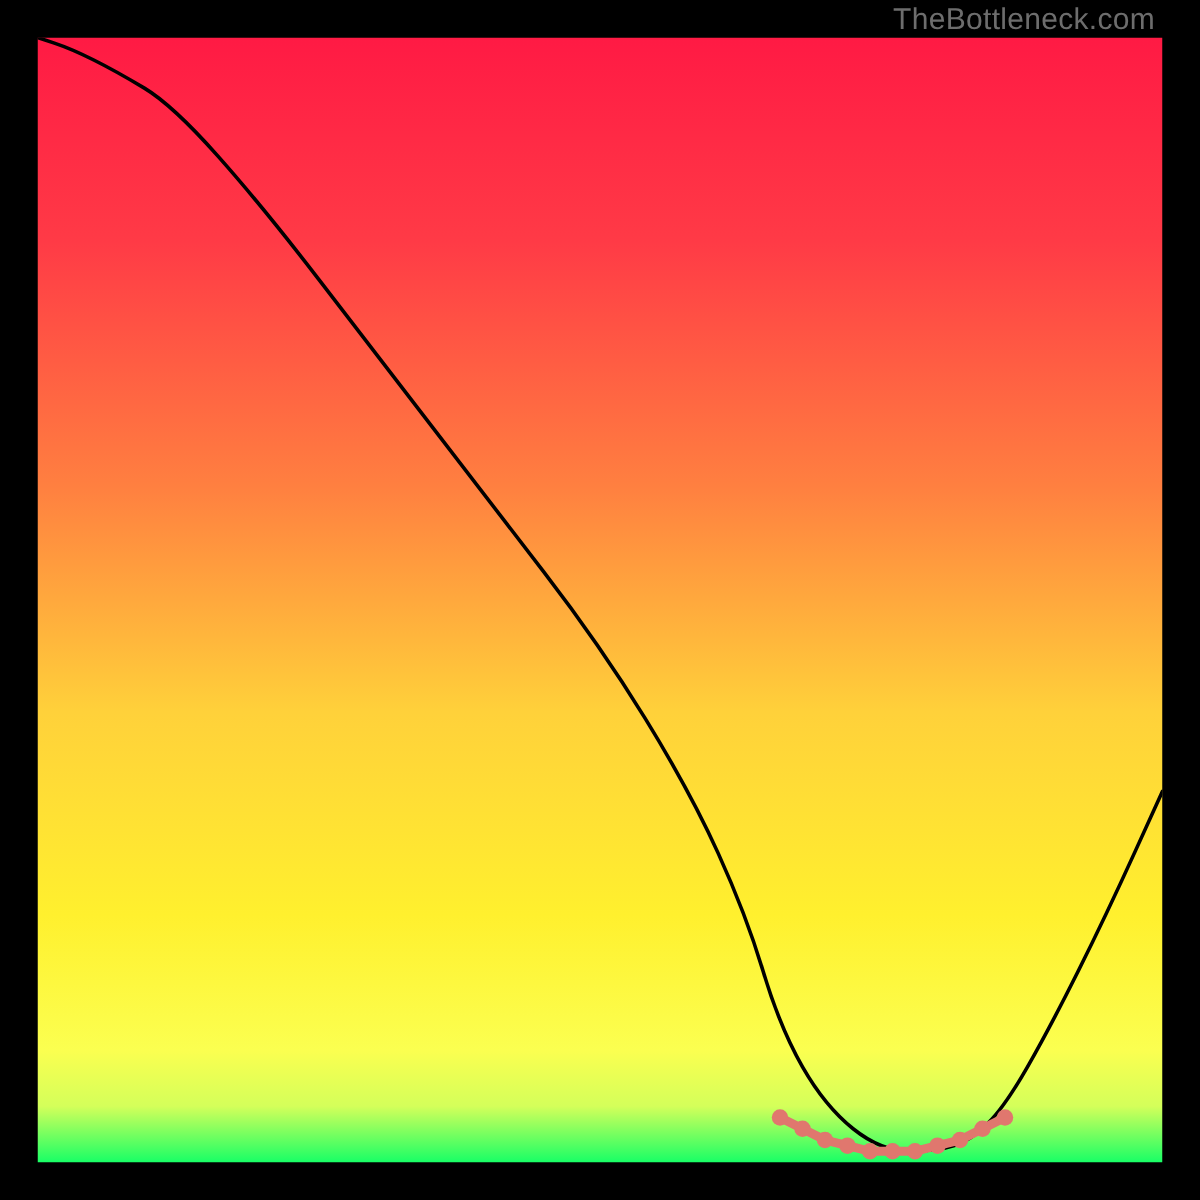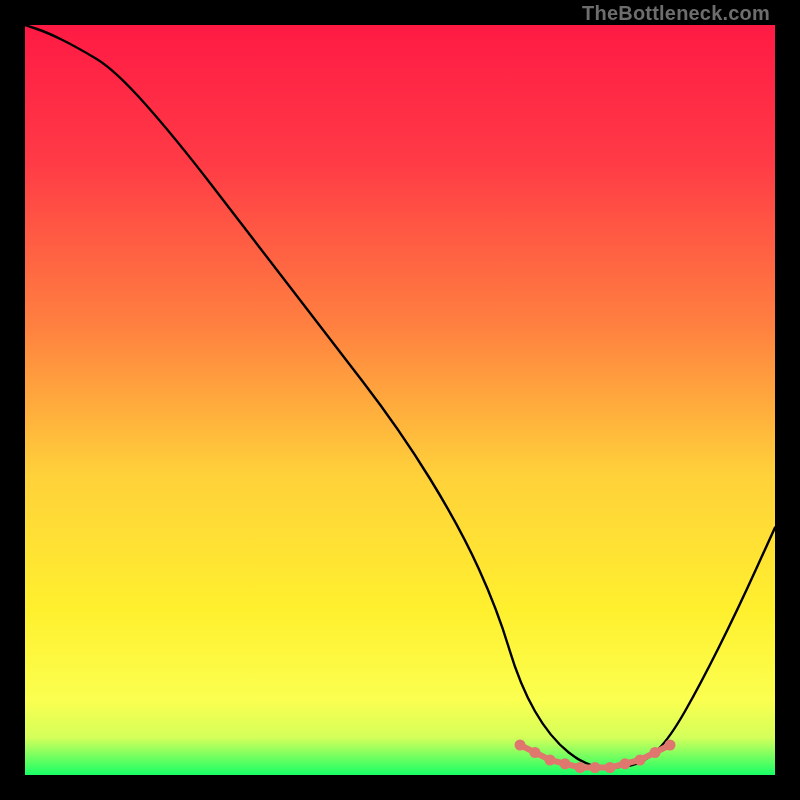--- a/index.html
+++ b/index.html
@@ -17,21 +17,21 @@
     top: 25px;
     width: 750px;
     height: 750px;
     background: #000000;
   }
   .watermark {
     position: absolute;
     top: 2px;
     right: 30px;
     font-size: 20px;
-    font-weight: 700;
+    font-weight: 400;
     color: #6d6d6d;
     letter-spacing: 0.2px;
     z-index: 5;
   }
   svg {
     display: block;
   }
 </style>
 </head>
 <body>

